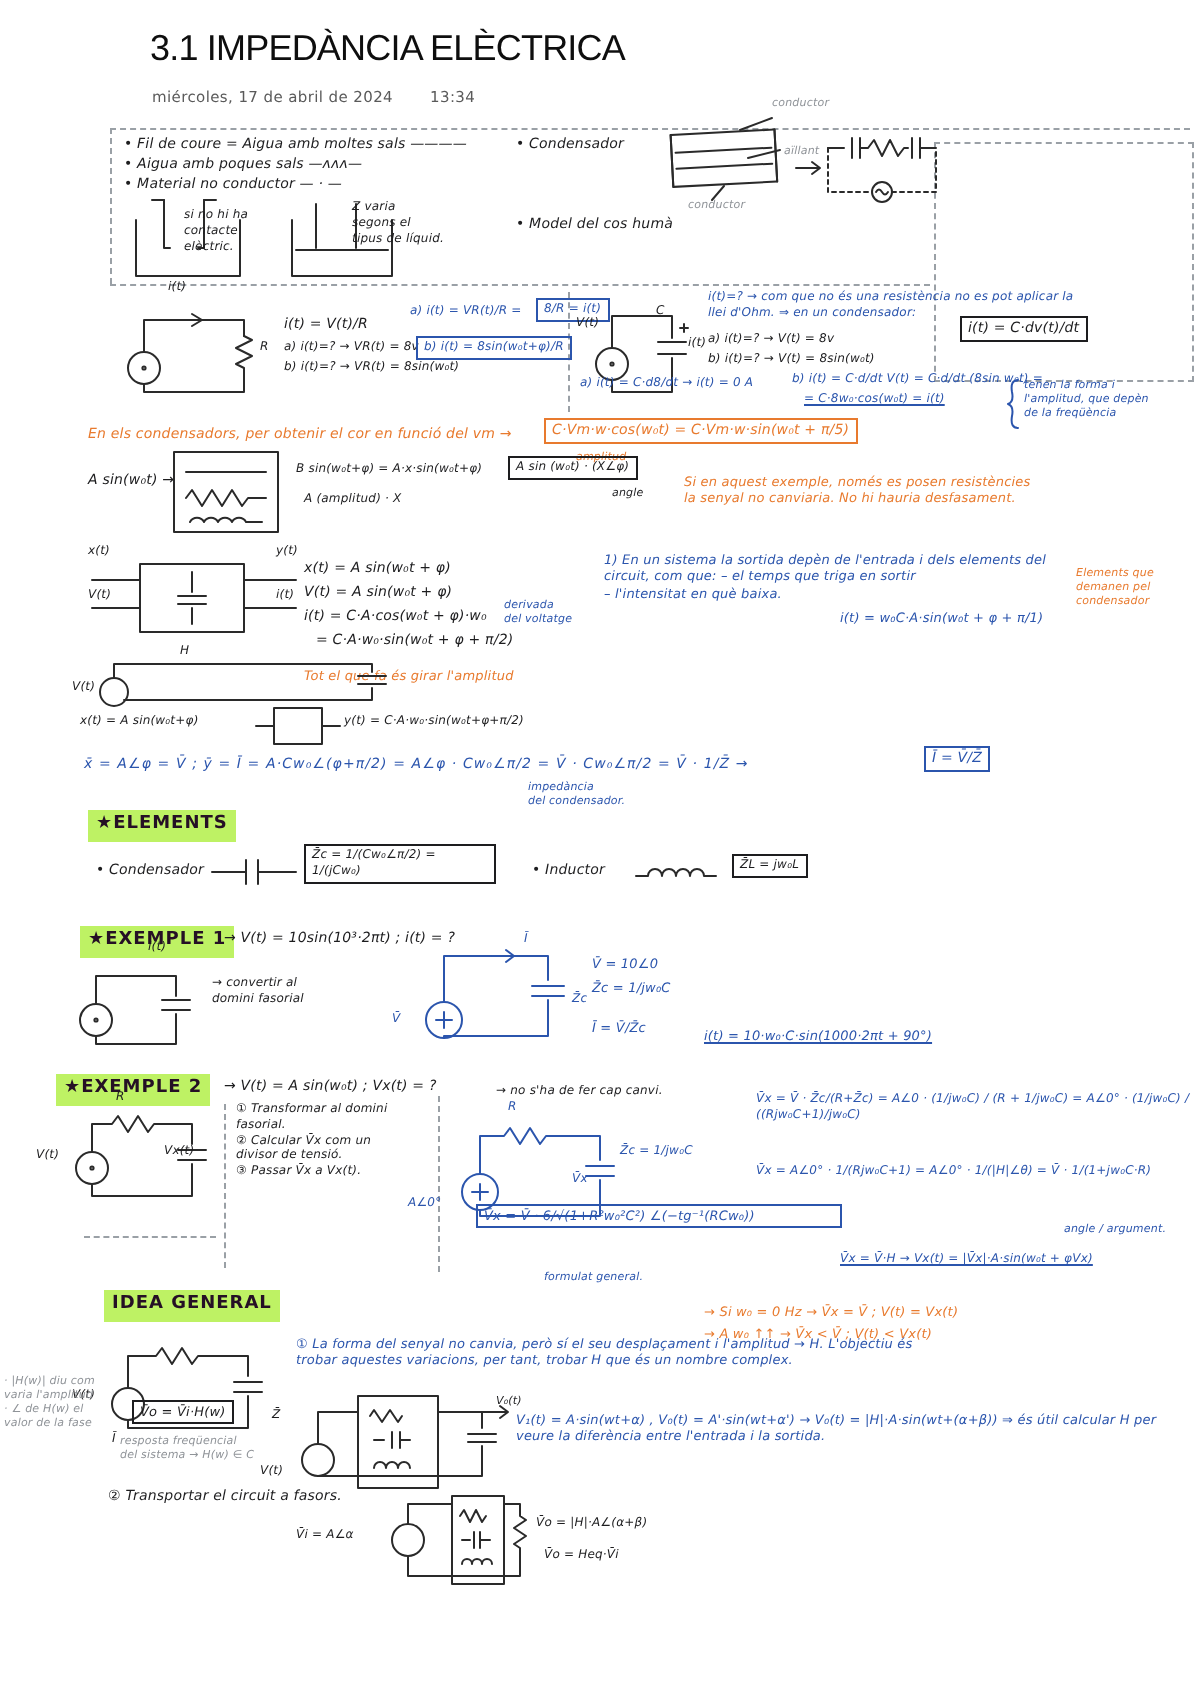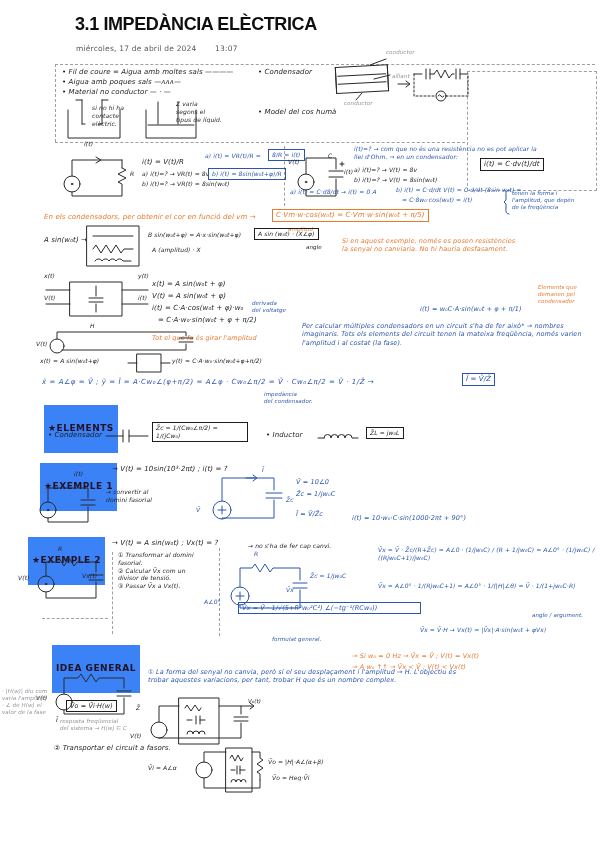--- a/index.html
+++ b/index.html
@@ -1,44 +1,44 @@
 <!DOCTYPE html>
 <html><head>
 <meta charset="utf-8">
 <style>
   html,body{margin:0;padding:0;background:#e8e8e8}
   .page{position:relative;width:600px;height:848px;background:#ffffff;font-family:"DejaVu Sans",sans-serif;color:#1d1d1f;overflow:hidden}
   .t{position:absolute;font-size:7px;line-height:1.3;white-space:pre-line;font-style:italic;letter-spacing:.1px}
-  .title{font-style:normal;font-family:"Liberation Sans","DejaVu Sans",sans-serif;font-size:18px;font-weight:700;letter-spacing:-.4px;white-space:nowrap;color:#0e0e0e}
+  .title{font-style:normal;font-family:"Liberation Sans","DejaVu Sans",sans-serif;font-size:18px;font-weight:400;letter-spacing:-.4px;white-space:nowrap;color:#0e0e0e}
   .meta{font-style:normal;font-size:7.5px;color:#5a5a5a;white-space:nowrap;letter-spacing:.2px}
   .footer{font-style:normal;font-family:"Liberation Serif","DejaVu Serif",serif;font-size:9.5px;color:#222;width:600px;text-align:center;white-space:nowrap}
   .bl{color:#2b55ad}.or{color:#e87a2e}.gy{color:#8f9398}
   .s5{font-size:5.5px}.s6{font-size:6px}.s65{font-size:6.5px}
   .ls{letter-spacing:.55px}
   .box{border:1.1px solid #1d1d1f;padding:1px 3px}
   .bbox{border:1.1px solid #2b55ad;padding:1px 3px}
   .obox{border:1.1px solid #e87a2e;padding:1px 3px}
-  .hl{background:#3b82f6;color:#251025;font-weight:700;font-style:normal;font-size:9px;padding:18px 4px;letter-spacing:.5px;white-space:nowrap}
-  .ul{}
+  .hl{background:#bef264;color:#251025;font-weight:700;font-style:normal;font-size:9px;padding:2px 4px;letter-spacing:.5px;white-space:nowrap}
+  .ul{text-decoration:underline}
   .dh{position:absolute;border-top:1.2px dashed #9aa0a6}
   .dv{position:absolute;border-left:1.2px dashed #9aa0a6}
   .dbox{position:absolute;border:1.2px dashed #9aa0a6}
   .sk{position:absolute}
   .sk svg{overflow:visible;display:block}
   .sk path,.sk rect,.sk circle{fill:none;stroke:#2a2a2a;stroke-width:1;stroke-linecap:round;stroke-linejoin:round}
   .sk.blue path,.sk.blue rect,.sk.blue circle{stroke:#2b55ad}
 </style>
 </head>
 <body>
 
 <div class="page">
 
   <div class="t title" style="left:75px;top:13px">3.1 IMPEDÀNCIA ELÈCTRICA</div>
   <div class="t meta" style="left:76px;top:44px">miércoles, 17 de abril de 2024</div>
-  <div class="t meta" style="left:215px;top:44px">13:07</div>
+  <div class="t meta" style="left:215px;top:44px">13:34</div>
 
   <div class="dh" style="left:55px;top:64px;width:540px"></div>
   <div class="dv" style="left:55px;top:64px;height:78px"></div>
   <div class="dh" style="left:55px;top:142px;width:410px"></div>
   <div class="dbox" style="left:467px;top:71px;width:128px;height:118px"></div>
   <div class="dv" style="left:284px;top:146px;height:60px"></div>
 
   <div class="t" style="left:62px;top:68px">• Fil de coure = Aigua amb moltes sals  ————</div>
   <div class="t" style="left:62px;top:78px">• Aigua amb poques sals  —ʌʌʌ—</div>
   <div class="t" style="left:62px;top:88px">• Material no conductor  — · —</div>
@@ -169,27 +169,27 @@
   <div class="t s6" style="left:138px;top:272px">y(t)</div>
   <div class="t s6" style="left:138px;top:294px">i(t)</div>
   <div class="t s6" style="left:90px;top:322px">H</div>
   <div class="t" style="left:152px;top:280px">x(t) = A sin(w₀t + φ)</div>
   <div class="t" style="left:152px;top:292px">V(t) = A sin(w₀t + φ)</div>
   <div class="t" style="left:152px;top:304px">i(t) = C·A·cos(w₀t + φ)·w₀</div>
   <div class="t bl s5" style="left:252px;top:300px;width:55px">derivada
 del voltatge</div>
   <div class="t" style="left:158px;top:316px">= C·A·w₀·sin(w₀t + φ + π/2)</div>
   <div class="t or s65" style="left:152px;top:334px">Tot el que fa és girar l'amplitud</div>
+  <div class="t bl s65" style="left:302px;top:276px;width:280px">1) En un sistema la sortida depèn de l'entrada i dels elements del
+circuit, com que:   – el temps que triga en sortir
+– l'intensitat en què baixa.</div>
   <div class="t bl s65" style="left:420px;top:305px">i(t) = w₀C·A·sin(w₀t + φ + π/1)</div>
   <div class="t or s5" style="left:538px;top:284px;width:56px">Elements que
 demanen pel
 condensador</div>
-  <div class="t bl s65" style="left:302px;top:322px;width:288px">Per calcular múltiples condensadors en un circuit s'ha de fer això* → nombres
-imaginaris. Tots els elements del circuit tenen la mateixa freqüència, només varien
-l'amplitud i al costat (la fase).</div>
 
   <span class="sk" style="left:46px;top:326px">
     <svg width="154" height="30" viewBox="0 0 154 30">
       <circle cx="11" cy="20" r="7"></circle>
       <path d="M11 13 V6 H140 V10 M133 12 h14 M133 16 h14 M140 18 V24 H16"></path>
     </svg>
   </span>
   <div class="t s6" style="left:36px;top:340px">V(t)</div>
   <div class="t s6" style="left:40px;top:357px">x(t) = A sin(w₀t+φ)</div>
   <span class="sk" style="left:128px;top:352px">
@@ -276,21 +276,21 @@
         <path d="M16 38 v8 M12 42 h8"></path>
       <path d="M16 33 V14 H28 l3 -4 5 8 5 -8 5 8 3 -4 H76 V26 M69 29 h14 M69 34 h14 M76 36 V54 H16 V51"></path>
     </svg>
   </span>
   <div class="t bl s6" style="left:254px;top:550px">R</div>
   <div class="t bl s6" style="left:310px;top:572px">Z̄c = 1/jw₀C</div>
   <div class="t bl s6" style="left:286px;top:586px">V̄x</div>
   <div class="t bl s6" style="left:204px;top:598px">A∠0°</div>
   <div class="t bl s6" style="left:378px;top:546px;width:218px">V̄x = V̄ · Z̄c/(R+Z̄c) = A∠0 · (1/jw₀C) / (R + 1/jw₀C) = A∠0° · (1/jw₀C) / ((Rjw₀C+1)/jw₀C)</div>
   <div class="t bl s6" style="left:378px;top:582px;width:218px">V̄x = A∠0° · 1/(Rjw₀C+1) = A∠0° · 1/(|H|∠θ) = V̄ · 1/(1+jw₀C·R)</div>
-  <div class="t bl s65 bbox" style="left:238px;top:602px;width:175px">V̄x = V̄ · 1/√(5+R²w₀²C²)   ∠(−tg⁻¹(RCw₀))</div>
+  <div class="t bl s65 bbox" style="left:238px;top:602px;width:175px">V̄x = V̄ · 6/√(1+R²w₀²C²)   ∠(−tg⁻¹(RCw₀))</div>
   <div class="t bl s5" style="left:272px;top:636px">formulat general.</div>
   <div class="t bl s6 ul" style="left:420px;top:626px;width:175px">V̄x = V̄·H → Vx(t) = |V̄x|·A·sin(w₀t + φVx)</div>
   <div class="t bl s5" style="left:532px;top:612px">angle / argument.</div>
   <div class="t or s65" style="left:352px;top:652px">→ Si w₀ = 0 Hz → V̄x = V̄ ;  V(t) = Vx(t)</div>
   <div class="t or s65" style="left:352px;top:663px">→ A w₀ ↑↑ → V̄x &lt; V̄ ;  V(t) &lt; Vx(t)</div>
 
   <div class="t hl" style="left:52px;top:645px">IDEA GENERAL</div>
   <span class="sk" style="left:50px;top:668px">
     <svg width="92" height="54" viewBox="0 0 92 54">
       <circle cx="14" cy="34" r="8"></circle>
@@ -309,20 +309,22 @@
       <rect x="34" y="8" width="40" height="46"></rect>
       <path d="M40 18 l2 -3 4 6 4 -6 4 6 2 -3"></path>
       <path d="M42 30 h5 M51 26 v8 M55 26 v8 M55 30 h5"></path>
       <path d="M42 44 a3 3 0 0 1 6 0 a3 3 0 0 1 6 0 a3 3 0 0 1 6 0"></path>
       <path d="M74 16 H96 V24 M89 27 h14 M89 31 h14 M96 33 V48 H14"></path>
       <path d="M96 16 h12 M105 13 l4 3 -4 3"></path>
     </svg>
   </span>
   <div class="t s6" style="left:130px;top:732px">V(t)</div>
   <div class="t s5" style="left:248px;top:698px">V₀(t)</div>
+  <div class="t bl s65" style="left:258px;top:706px;width:334px">V₁(t) = A·sin(wt+α) ,  V₀(t) = A'·sin(wt+α') → V₀(t) = |H|·A·sin(wt+(α+β)) ⇒ és útil calcular H per
+veure la diferència entre l'entrada i la sortida.</div>
   <div class="t gy s5" style="left:2px;top:688px;width:62px">· |H(w)| diu com
 varia l'amplitud
 · ∠ de H(w) el
 valor de la fase</div>
   <div class="t box s65" style="left:66px;top:700px">V̄o = V̄i·H(w)</div>
   <div class="t gy s5" style="left:60px;top:718px;width:90px">resposta freqüencial
 del sistema → H(w) ∈ C</div>
   <div class="t" style="left:54px;top:744px">② Transportar el circuit a fasors.</div>
   <span class="sk" style="left:190px;top:744px">
     <svg width="78" height="52" viewBox="0 0 78 52">

